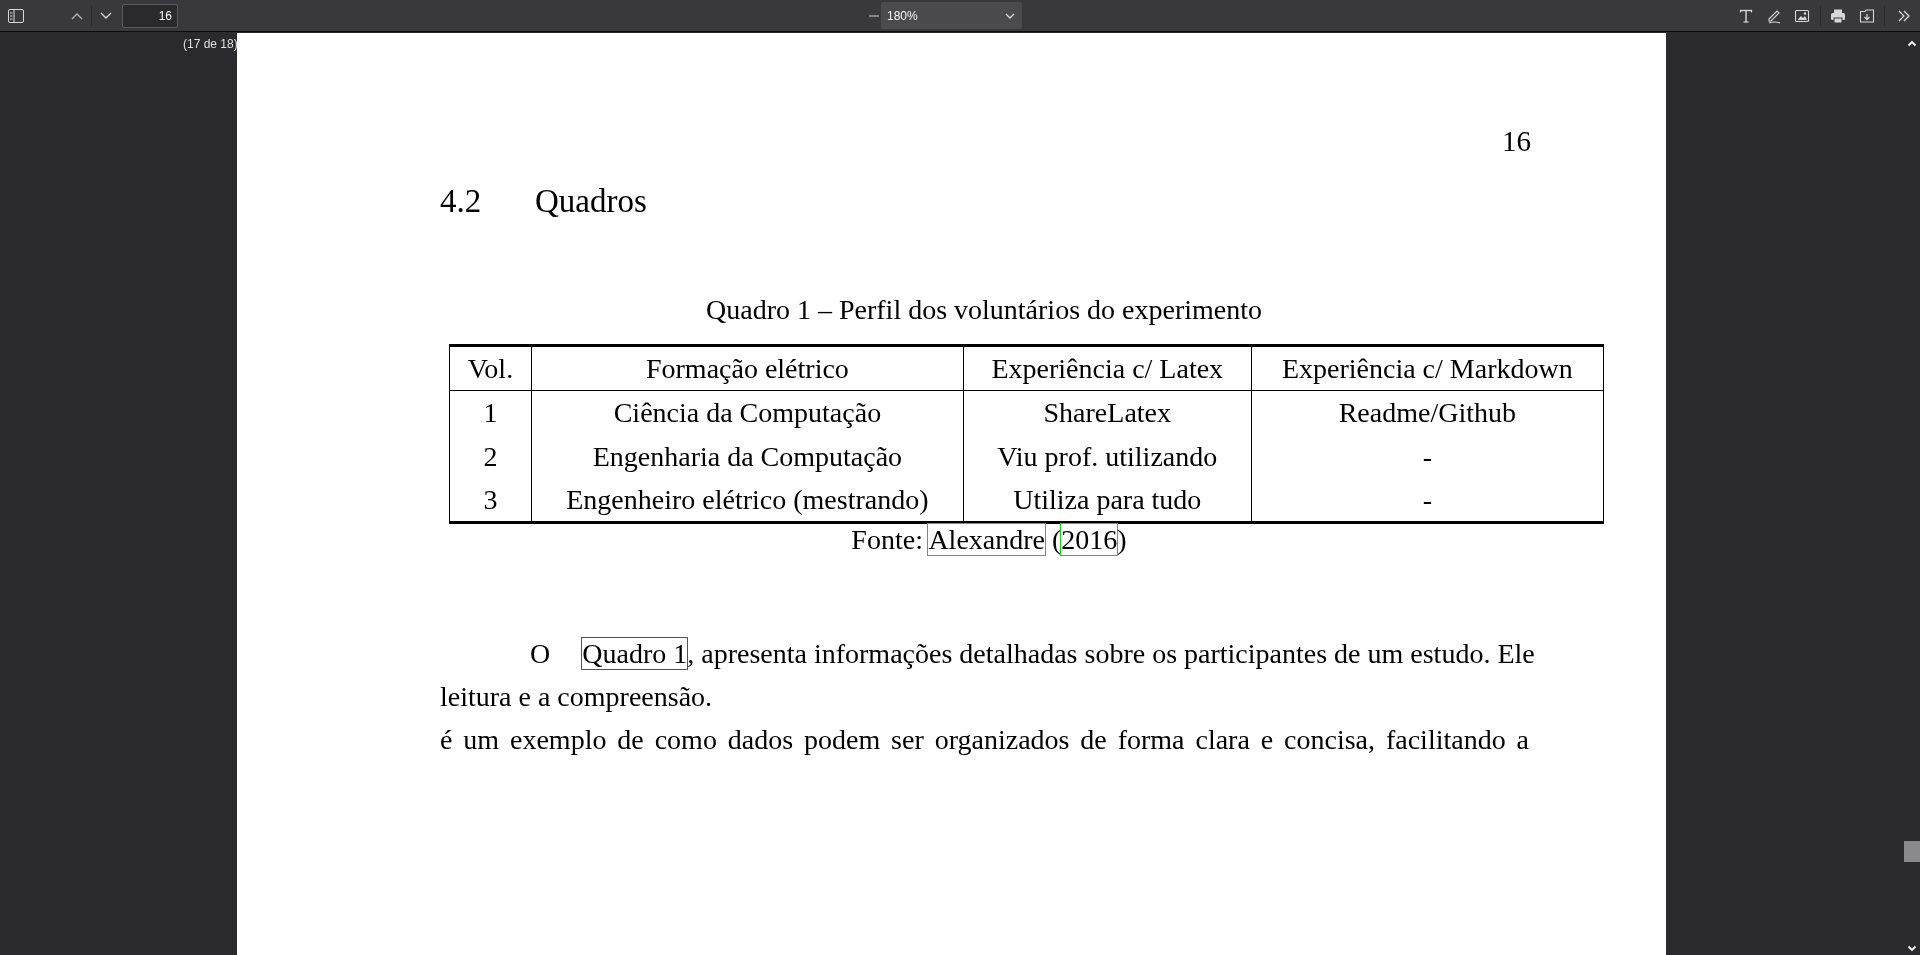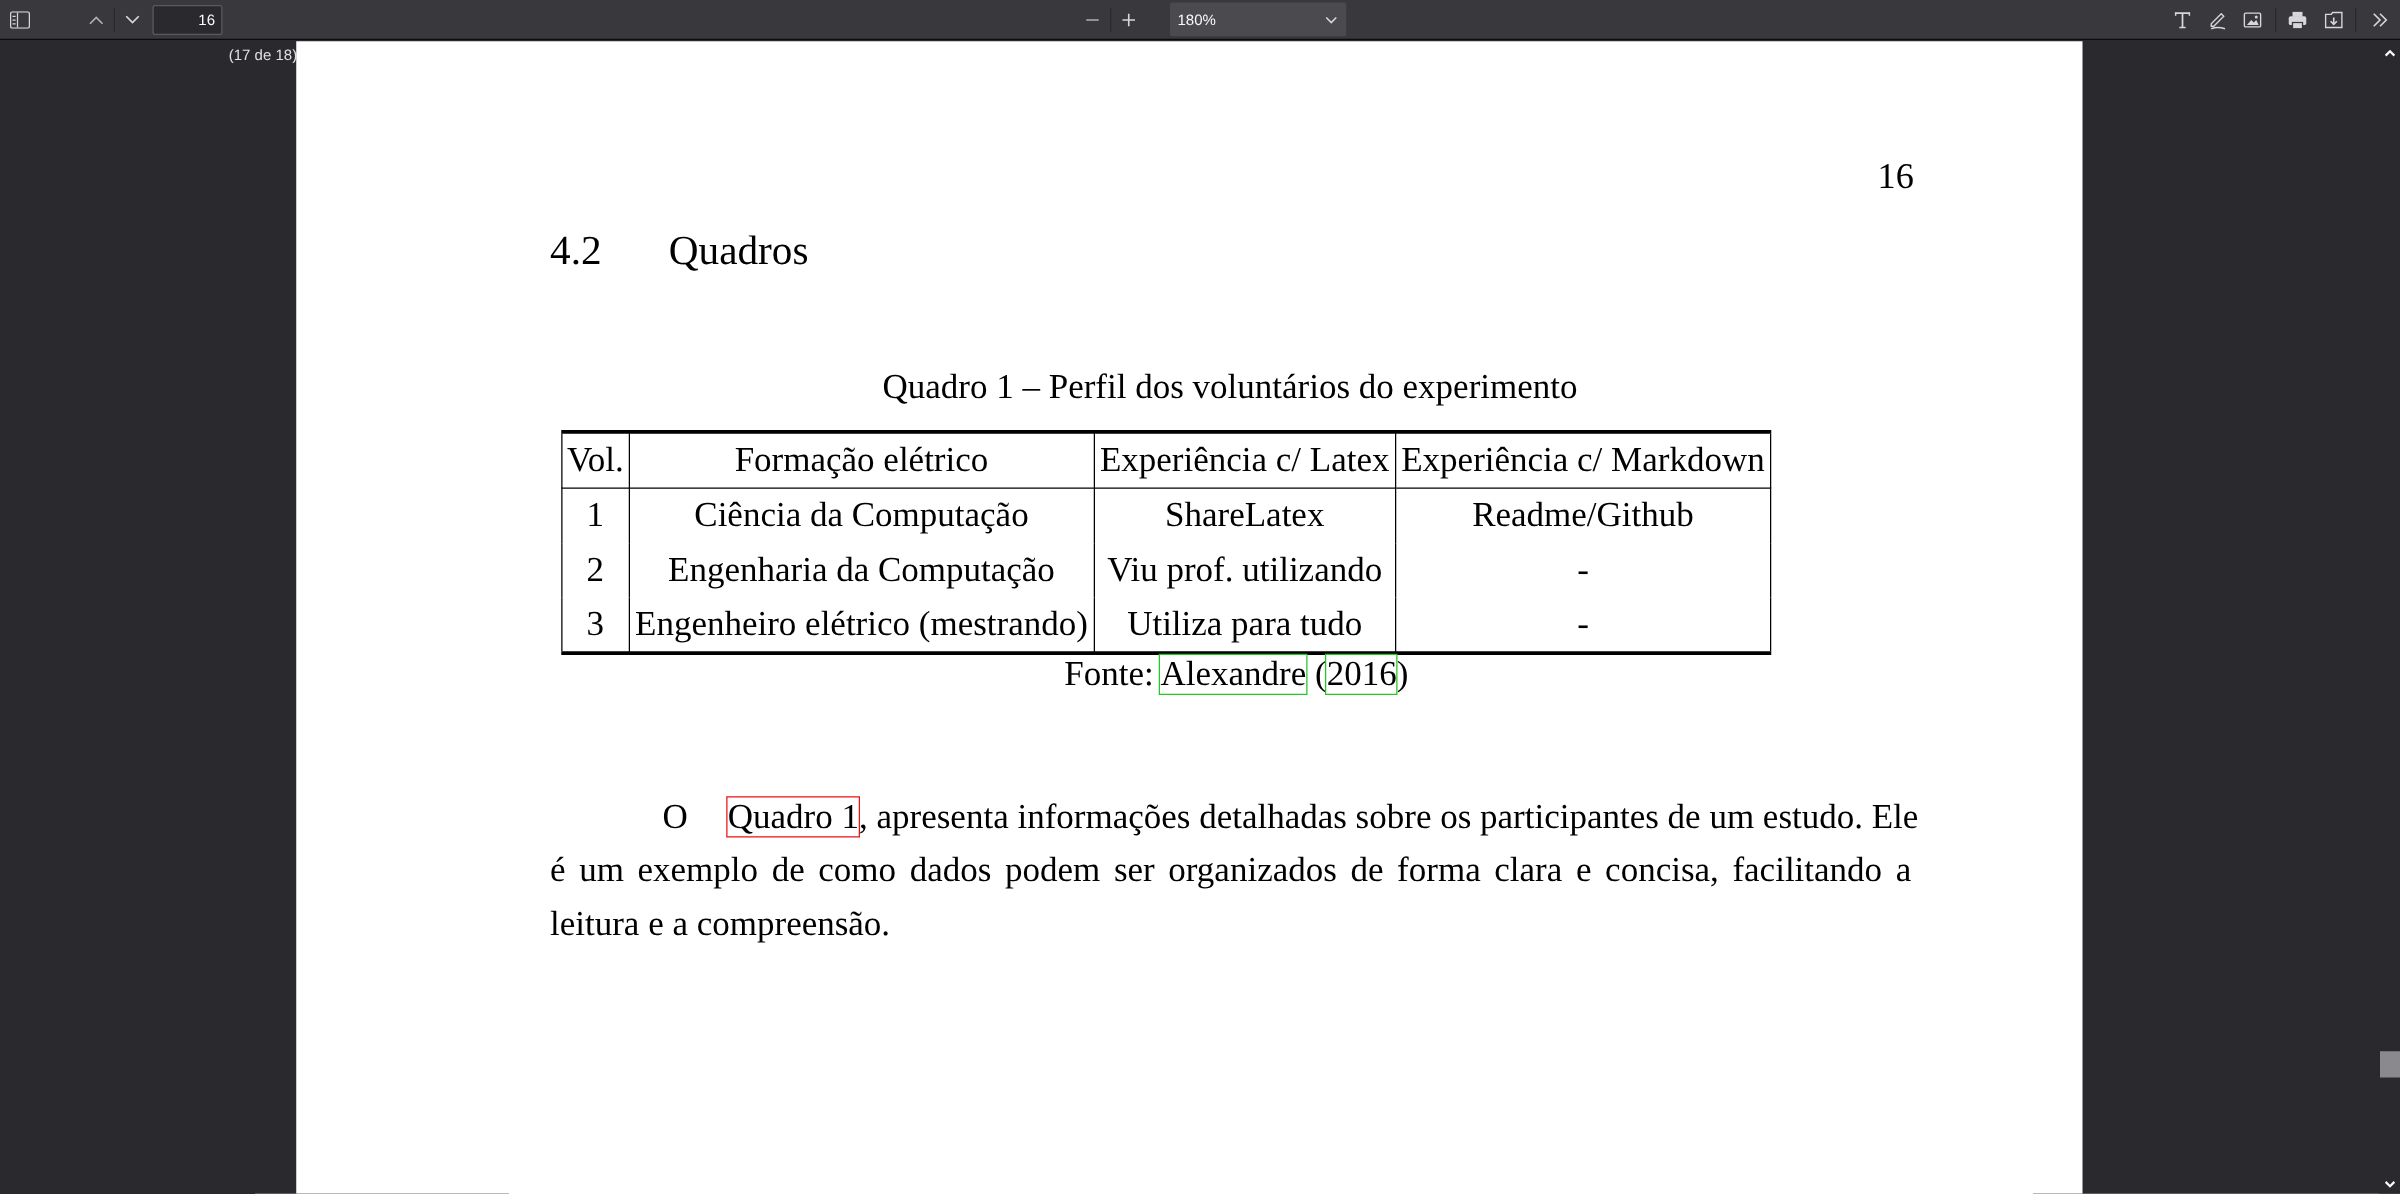--- a/index.html
+++ b/index.html
@@ -21,41 +21,41 @@
   .tb-btn svg { display:block; }
   .tb-sep { position:absolute; top:6px; width:1px; height:20px; background:#2a2a2e; }
   .page-input {
     position:absolute; left:122px; top:4px; width:56px; height:24px;
     box-sizing:border-box; background:#2a2a2e; border:1px solid #5a5a60;
     border-radius:2px; color:#f9f9fa; font-family:"Liberation Sans", sans-serif;
     font-size:12px; text-align:right; padding:0 5px;
   }
   .page-count { position:absolute; left:183px; top:9px; font-size:12px; color:#e0e0e2;margin-top:28px; }
   .zoom-select {
-    position:absolute; left:936px; top:2px; width:141px; height:27px;
+    position:absolute; left:881px; top:2px; width:141px; height:27px;
     background:#4a4a4f; border-radius:2px; box-sizing:border-box;
     padding:0 6px; display:flex; align-items:center; justify-content:space-between;
     cursor:pointer;
   }
   .zoom-select span { font-size:12px; color:#f9f9fa; }
 
   .page {
     position:absolute; left:237px; top:33px; width:1429px; height:922px;
     background:#ffffff;
   }
   .doc { font-family:"Liberation Serif", serif; color:#000; }
   .abs { position:absolute; white-space:nowrap; }
 
   .pagenum { left:1265px; top:92px; font-size:29px; }
   .heading { left:203px; top:150px; font-size:33px; }
   .heading .num { display:inline-block; width:95px; }
   .caption { left:0; width:1494px; text-align:center; top:261px; font-size:28px; }
 
   .qtable {
-    position:absolute; left:212px; top:311px; width:968px;
+    position:absolute; left:212px; top:311px; width:1155px;
     border-collapse:collapse; font-family:"Liberation Serif", serif;
     font-size:28px; color:#000;
     border-top:3px solid #000; border-bottom:3px solid #000;
     border-left:1px solid #000; border-right:1px solid #000;
   }
   .qtable th, .qtable td {
     font-weight:normal; text-align:center; white-space:nowrap;
     border-left:1px solid #000; border-right:1px solid #000;
     padding:0; line-height:1;
   }
@@ -246,22 +246,22 @@
         <td>Utiliza para tudo</td>
         <td>-</td>
       </tr>
     </tbody>
   </table>
 
   <div class="abs fonte"><span>Fonte: </span><span class="link-green">Alexandre</span><span> (</span><span class="link-green">2016</span><span>)</span></div>
 
   <div class="para">
     <span class="line indent"><span>O </span><span class="link-red">Quadro 1</span><span>, apresenta informações detalhadas sobre os participantes de um estudo. Ele</span></span>
+    <span class="line last">leitura e a compreensão.</span>
     <span class="line">é um exemplo de como dados podem ser organizados de forma clara e concisa, facilitando a</span>
-    <span class="line last">leitura e a compreensão.</span>
   </div>
 </div>
 
 <div class="scrollbar">
   <div class="sb-up">
     <span>
       <svg width="10" height="7" viewBox="0 0 10 7">
           <polyline points="1.5,5.5 5,2 8.5,5.5" fill="none" stroke="#f9f9fa" stroke-width="1.8"></polyline>
         </svg>
     </span>

